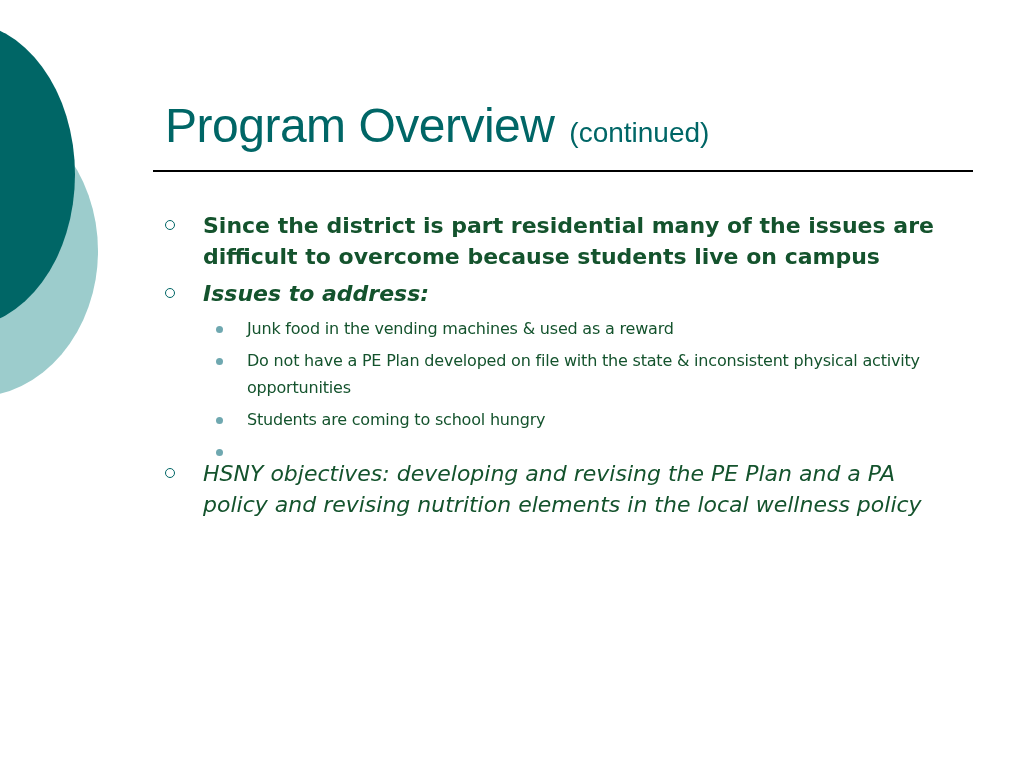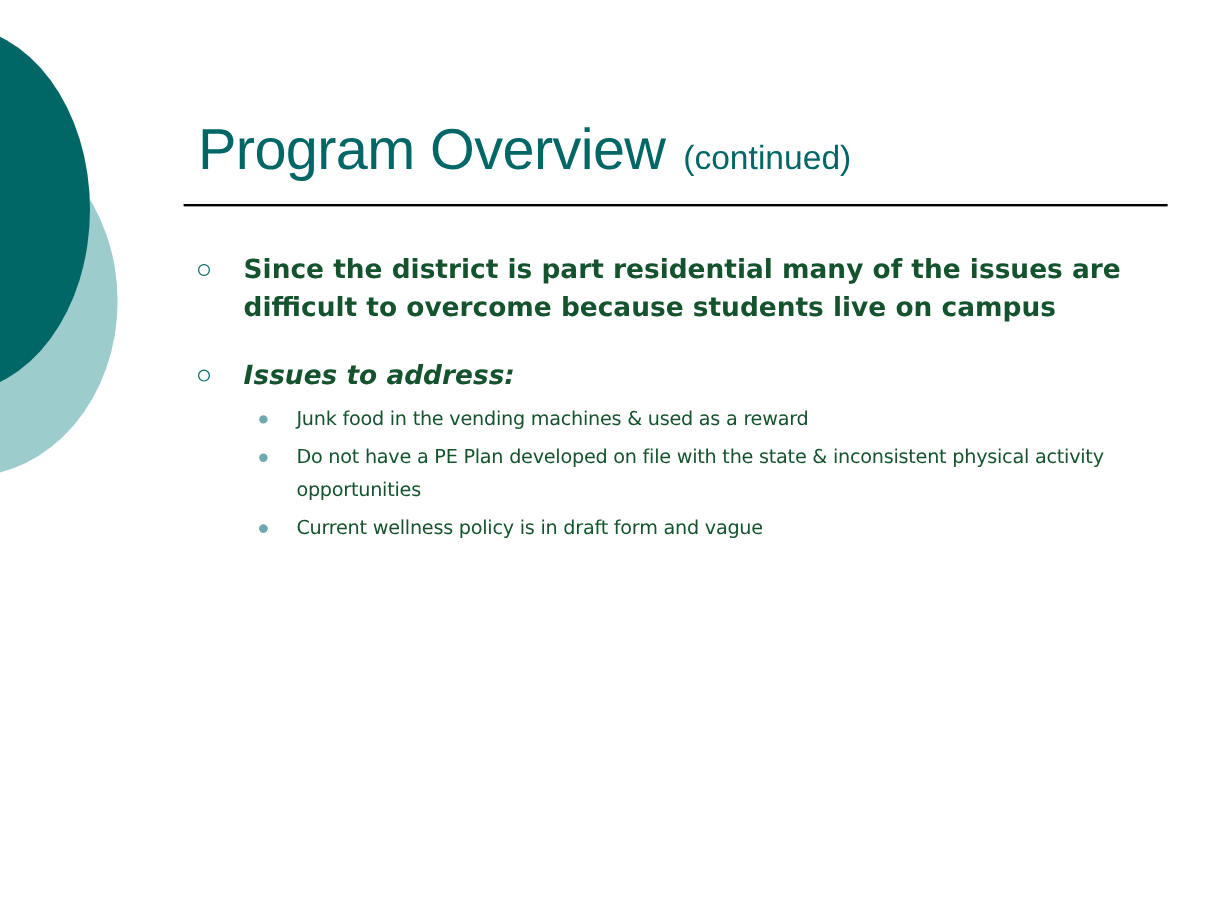--- a/index.html
+++ b/index.html
@@ -82,21 +82,21 @@
       width: 10px;
       height: 10px;
       border: 1.5px solid #006666;
       border-radius: 50%;
       box-sizing: border-box;
     }
     .bold { font-weight: bold; }
     .bold-italic { font-weight: bold; font-style: italic; }
     .italic { font-style: italic; }
     .item-1 { margin-top: 0; }
-    .item-2 { margin-top: 26px; }
+    .item-2 { margin-top: 6px; }
     .item-3 { margin-top: 25px; }
     .sublist {
       margin-top: 6px;
       padding-left: 43px;
     }
     .l2 {
       position: relative;
       padding-left: 44px;
       font-size: 16px;
       line-height: 27px;
@@ -141,21 +141,25 @@
       <div class="l2">
         <span class="dot"></span>
         <span>Junk food in the vending machines &amp; used as a reward</span>
       </div>
       <div class="l2">
         <span class="dot"></span>
         <span>Do not have a PE Plan developed on file with the state &amp; inconsistent physical activity opportunities</span>
       </div>
       <div class="l2">
         <span class="dot"></span>
+        <span>Students are coming to school hungry</span>
       </div>
       <div class="l2">
         <span class="dot"></span>
-        <span>Current wellness policy is in draft form and vague</span>
       </div>
     </div>
 
+    <div class="l1 item-3">
+      <span class="marker"></span>
+      <span class="italic">HSNY objectives: developing and revising the PE Plan and a PA policy and revising nutrition elements in the local wellness policy</span>
+    </div>
   </div>
 </div>
 
 </body></html>

